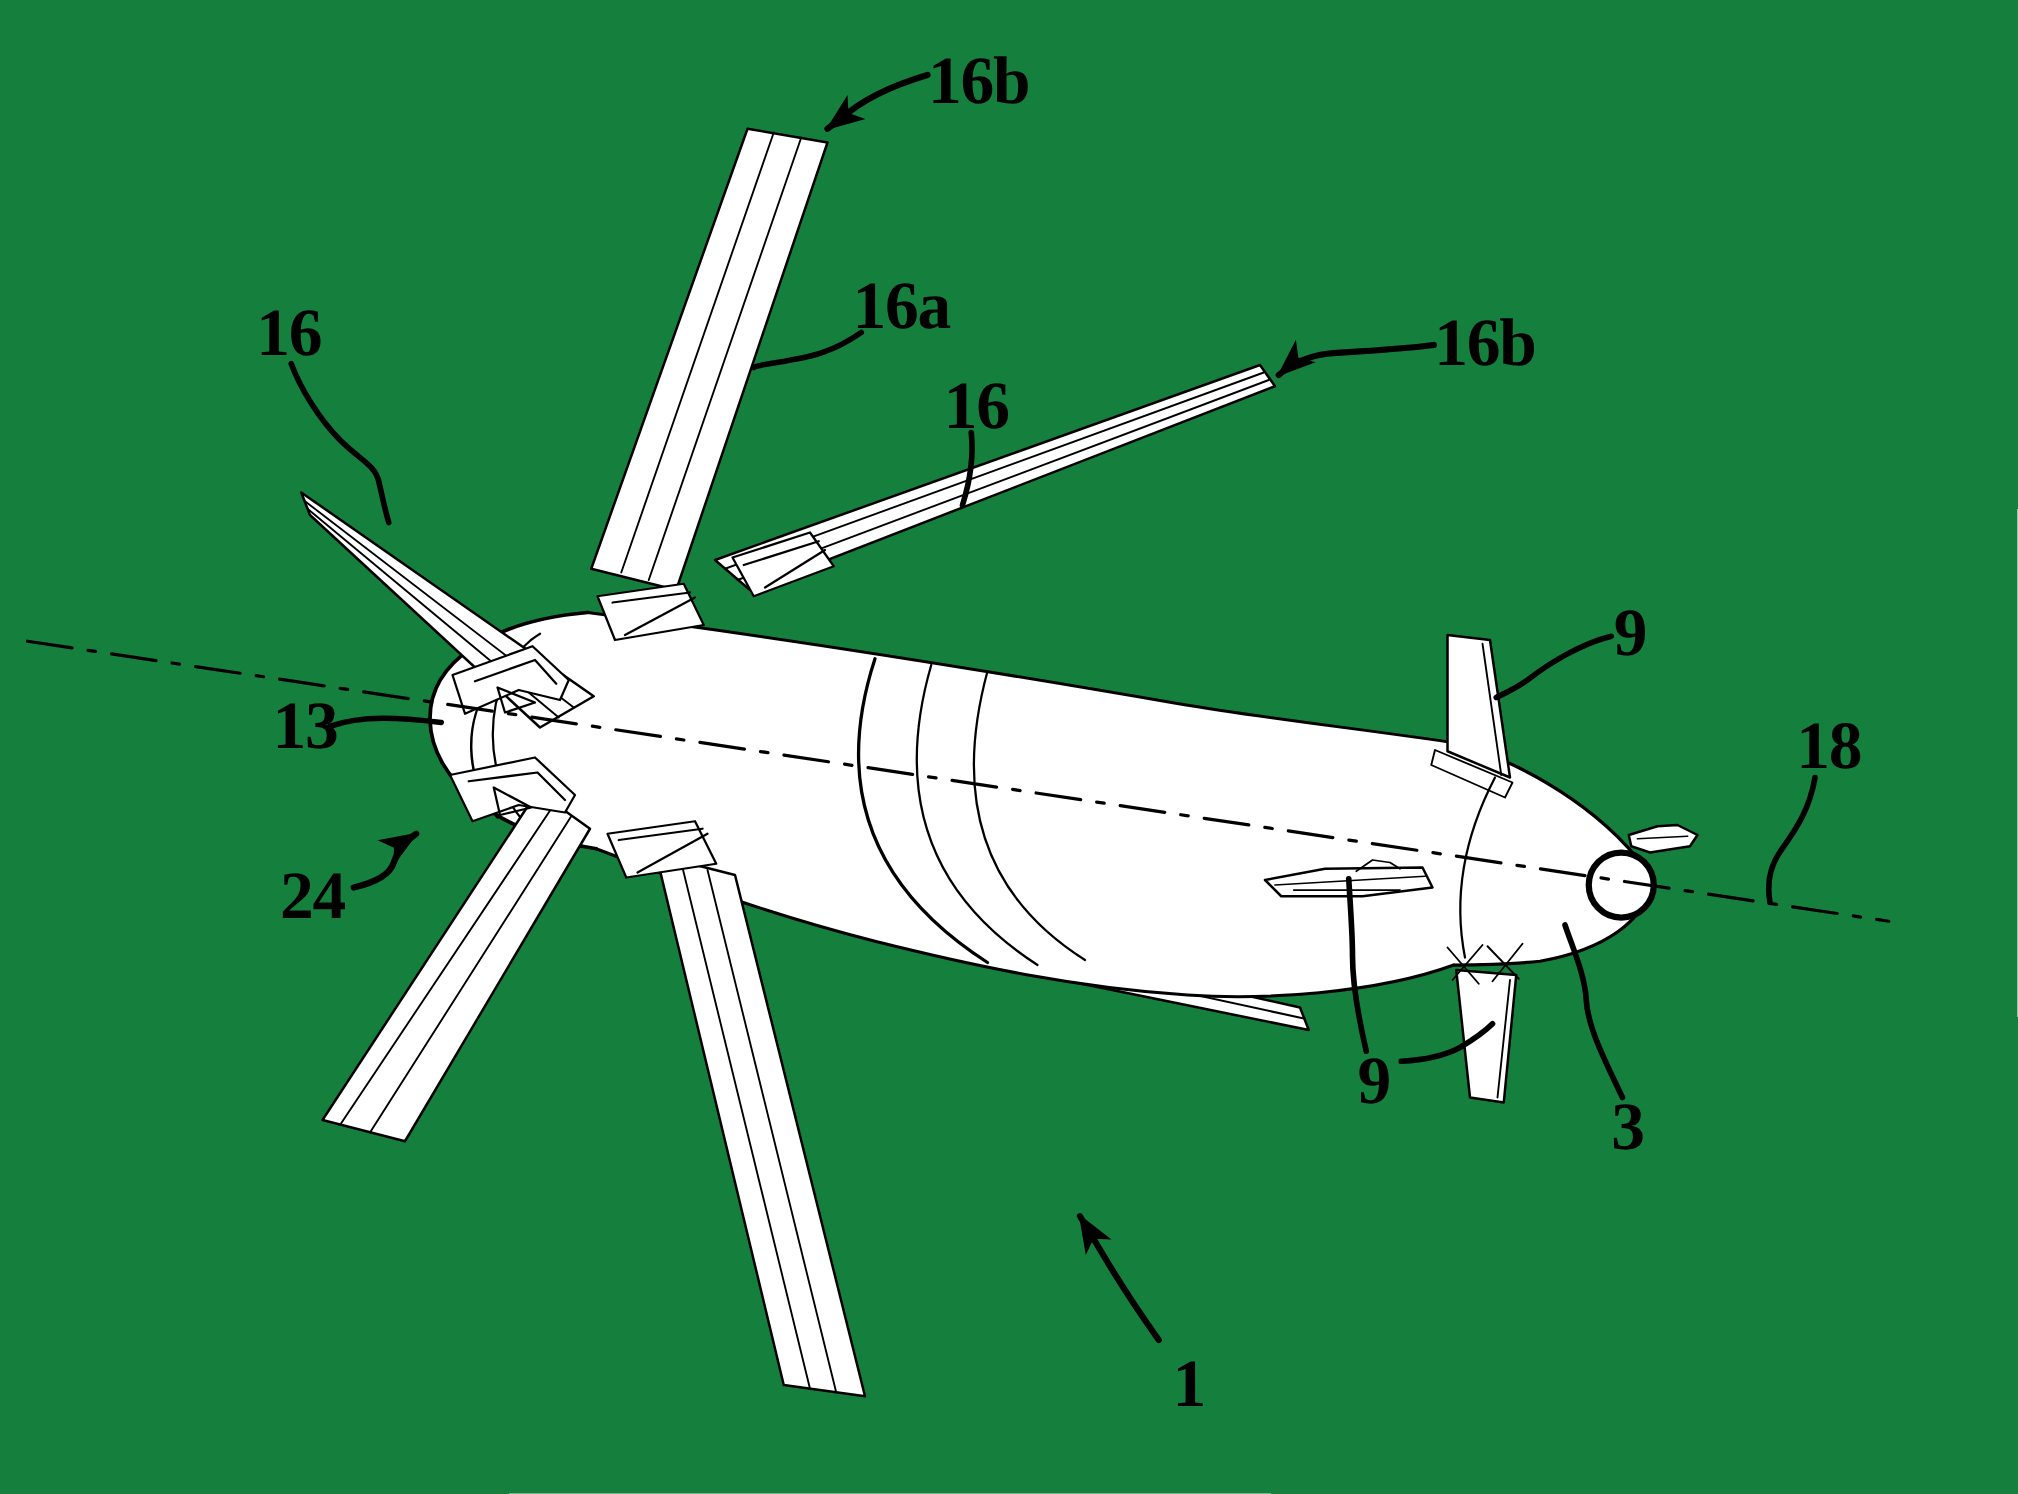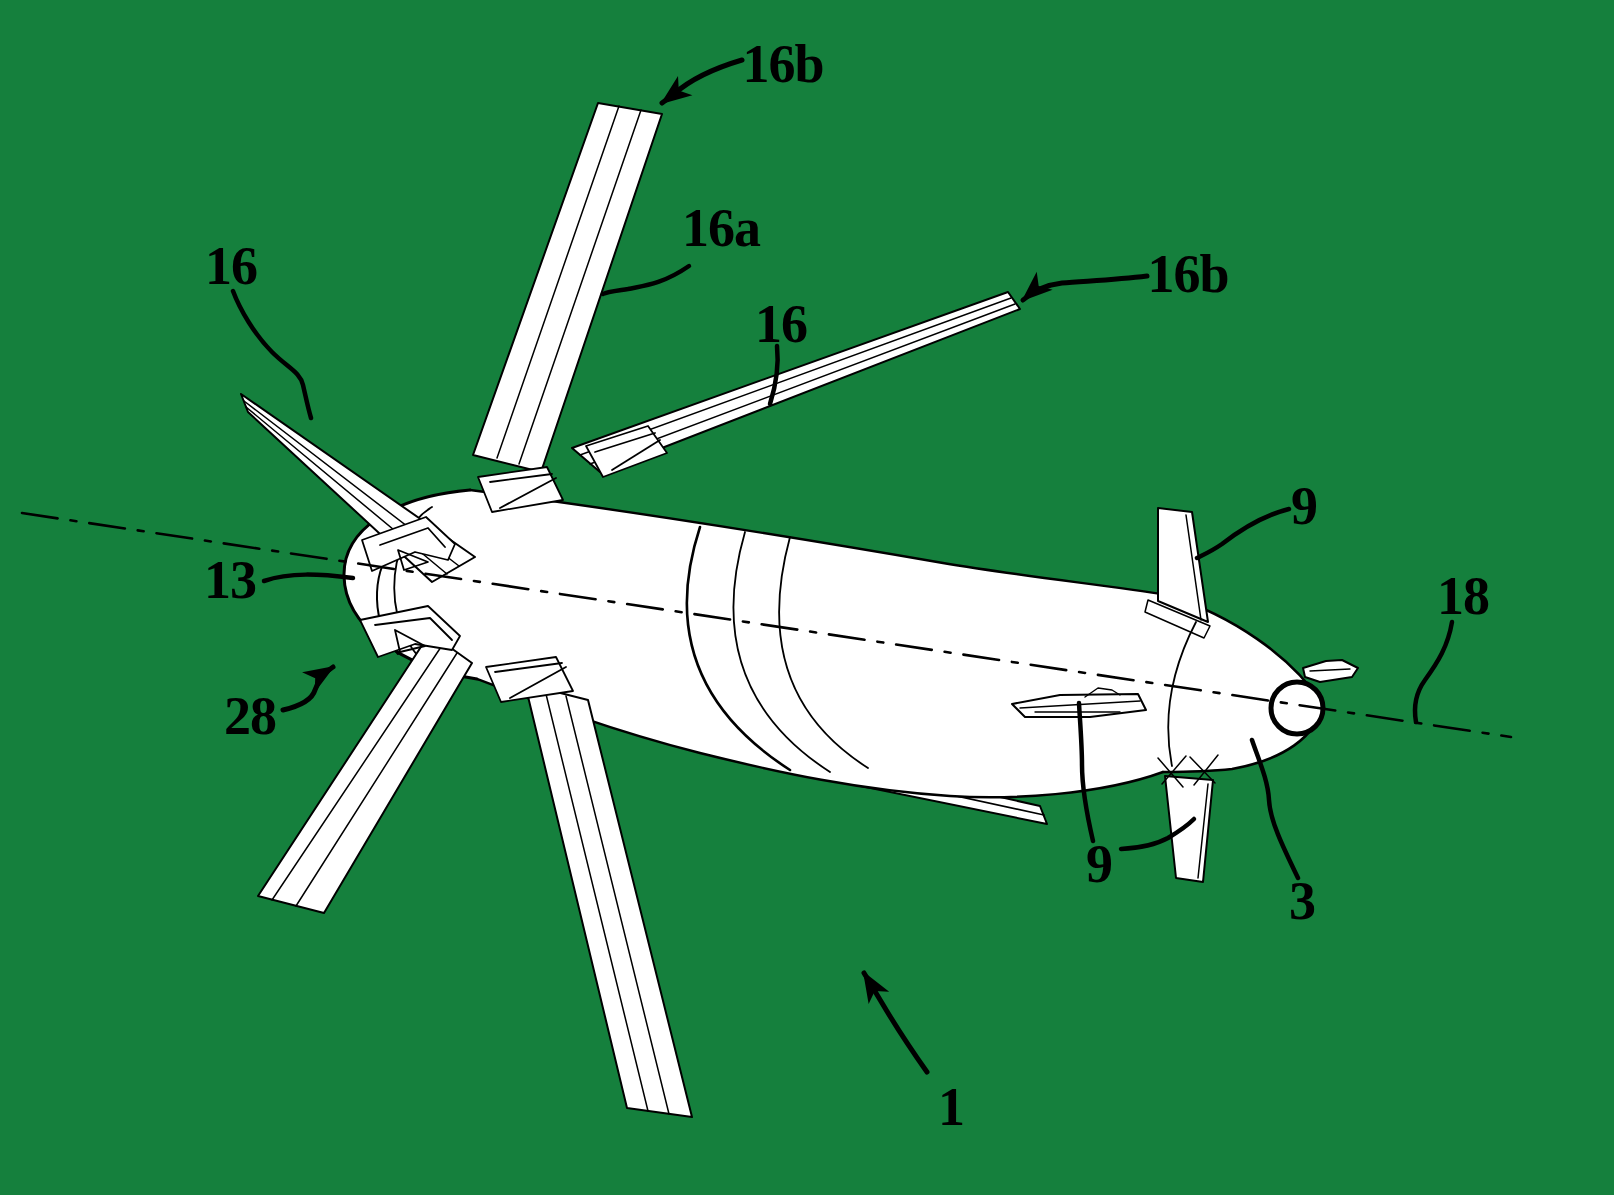--- a/index.html
+++ b/index.html
@@ -161,25 +161,25 @@
       <path d="M1093,841 C1087,815 1082,790 1082,765 C1082,745 1080,722 1079,703" stroke-width="4.5"></path>
       <path d="M1121,849 C1140,848 1155,845 1168,838 C1178,832 1188,825 1194,819" stroke-width="4.5"></path>
       <path d="M1298,878 C1282,845 1270,820 1269,800 C1268,780 1258,758 1252,740" stroke-width="4.5"></path>
       <path d="M927,1072 C910,1048 895,1025 882,1003 C876,993 870,983 864,973" marker-end="url(#ah)"></path>
     </g>
 
     <path d="M22,513 L1511,737" stroke-width="2.6" stroke-dasharray="36 13 6 13"></path>
   </svg>
 
   <div class="ref-label" style="left:783px;top:64px">16b</div>
-  <div class="ref-label" style="left:721px;top:228px">16a</div>
+  <div class="ref-label" style="left:721px;top:244px">16a</div>
   <div class="ref-label" style="left:231px;top:266px">16</div>
   <div class="ref-label" style="left:781px;top:324px">16</div>
   <div class="ref-label" style="left:1188px;top:274px">16b</div>
-  <div class="ref-label" style="left:230px;top:580px">13</div>
-  <div class="ref-label" style="left:250px;top:716px">28</div>
+  <div class="ref-label" style="left:244px;top:580px">13</div>
+  <div class="ref-label" style="left:250px;top:716px">24</div>
   <div class="ref-label" style="left:1304px;top:506px">9</div>
   <div class="ref-label" style="left:1463px;top:596px">18</div>
   <div class="ref-label" style="left:1099px;top:864px">9</div>
   <div class="ref-label" style="left:1302px;top:901px">3</div>
   <div class="ref-label" style="left:951px;top:1107px">1</div>
 
 </div>
 
 </body></html>

